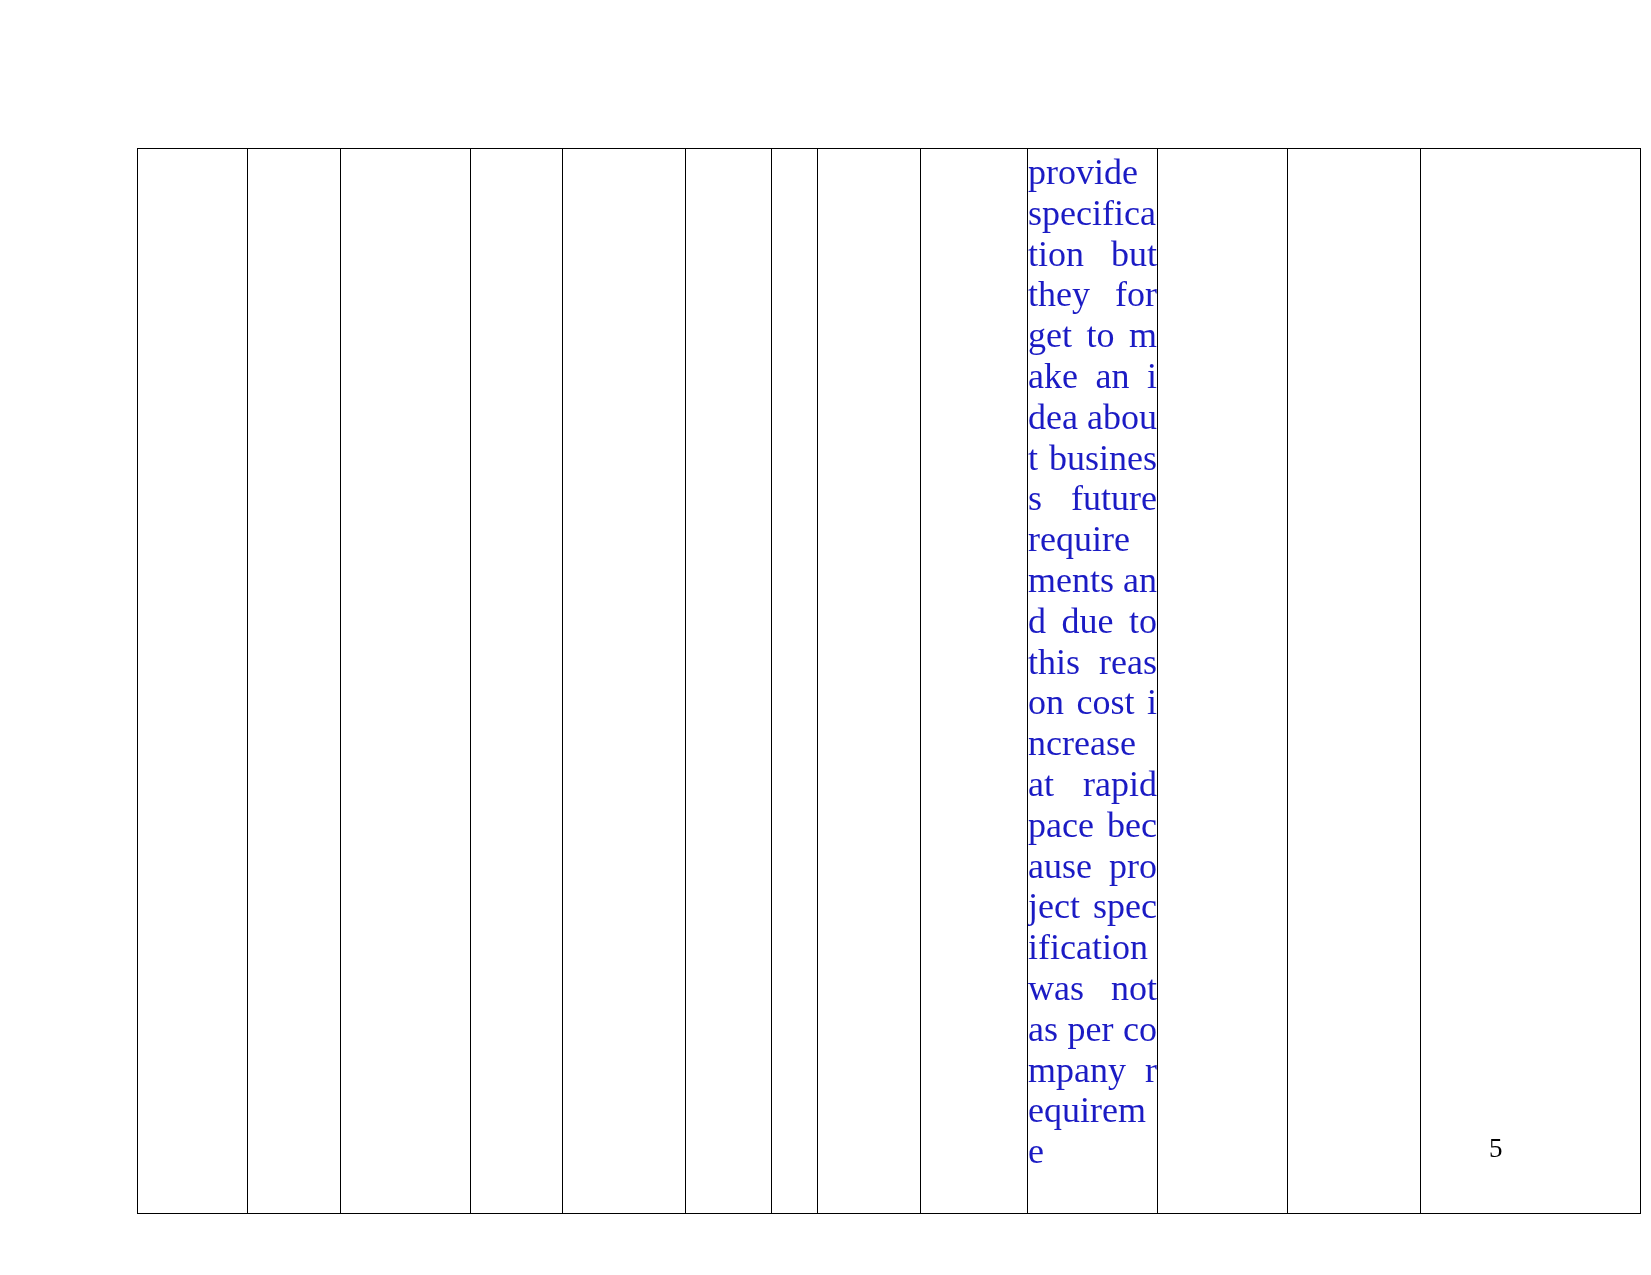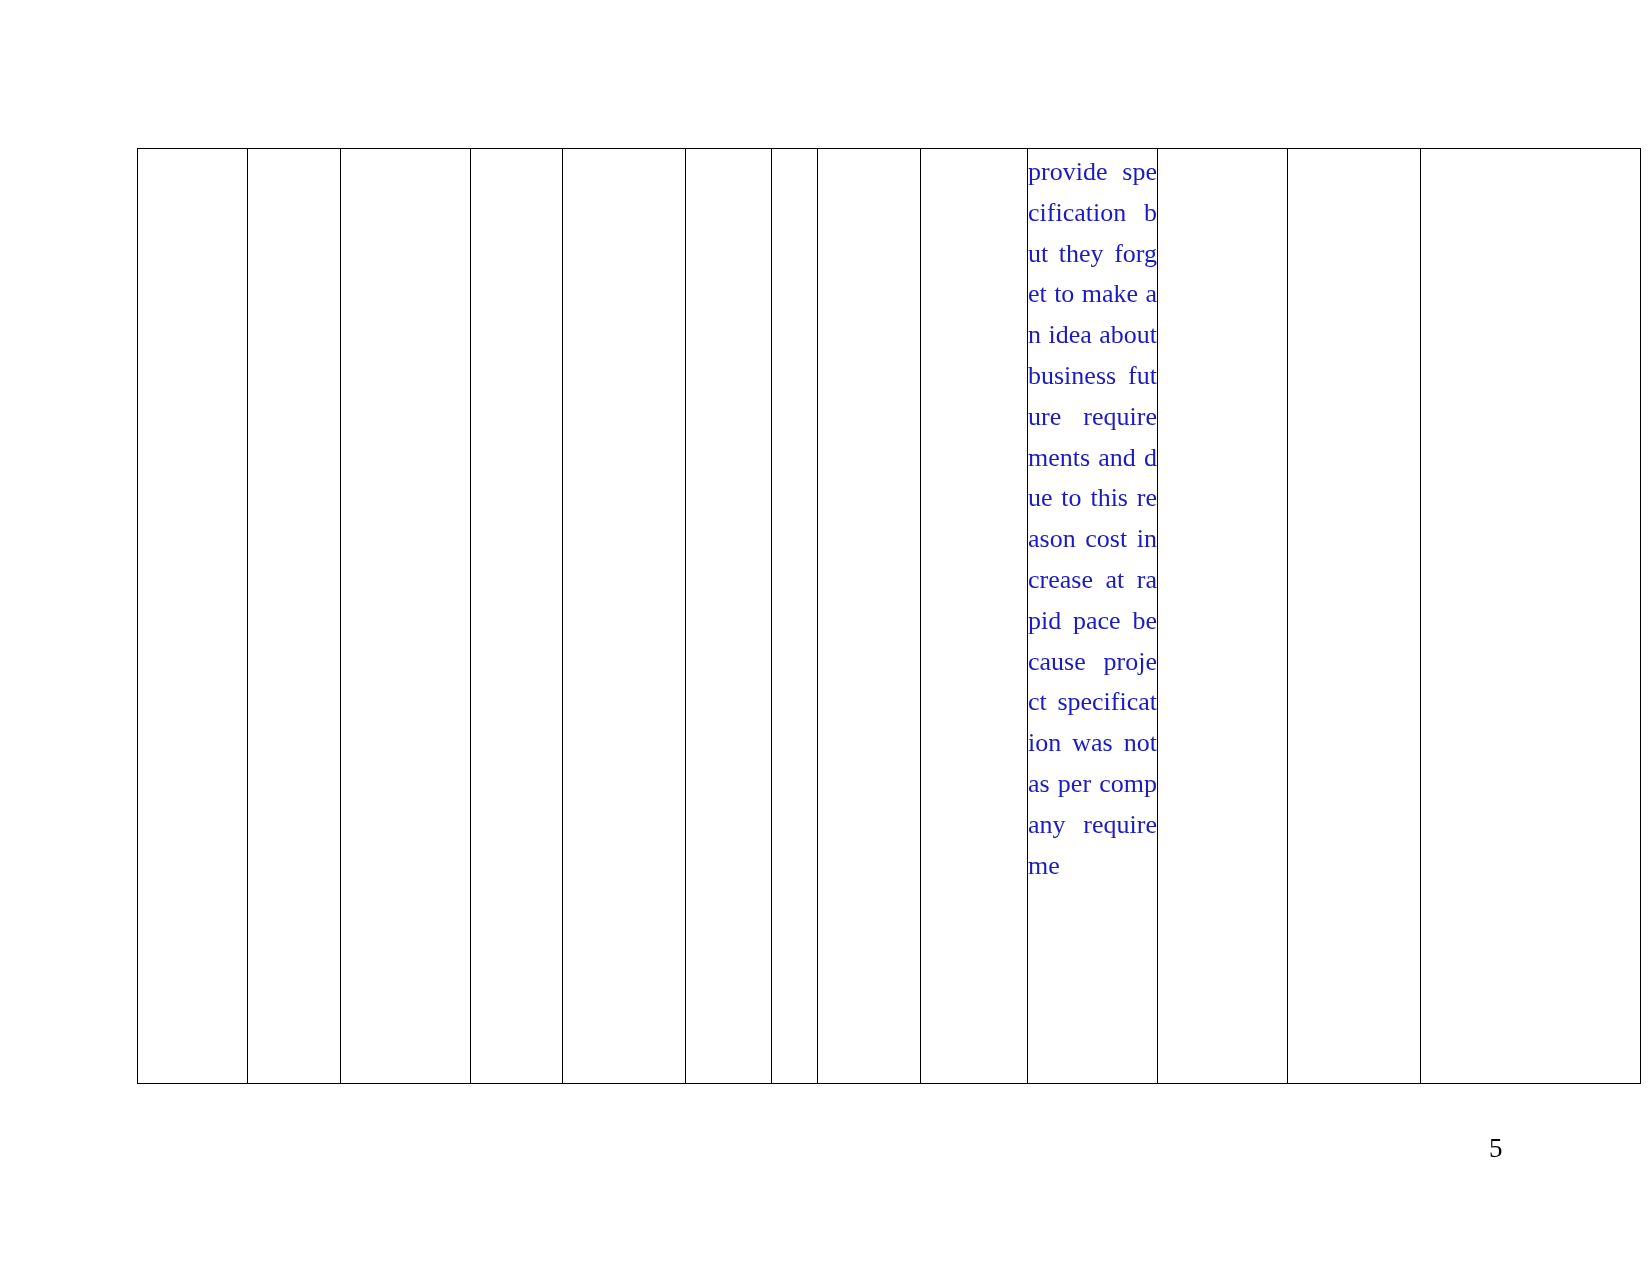--- a/index.html
+++ b/index.html
@@ -42,21 +42,21 @@
     overflow: hidden;
   }
 
   
   td.text-cell {
     padding: 0 8px 0 9px;
   }
   .cell-text {
     color: #1b1bc4;
     font-family: "Liberation Serif", "DejaVu Serif", serif;
-    font-size: 26px;
+    font-size: 36px;
     line-height: 40.8px;
     text-align: justify;
     text-justify: inter-word;
     word-break: break-all;
     hyphens: none;
     margin: 0;
     padding-top: 3px;
   }
   
   .cell-text::after {

